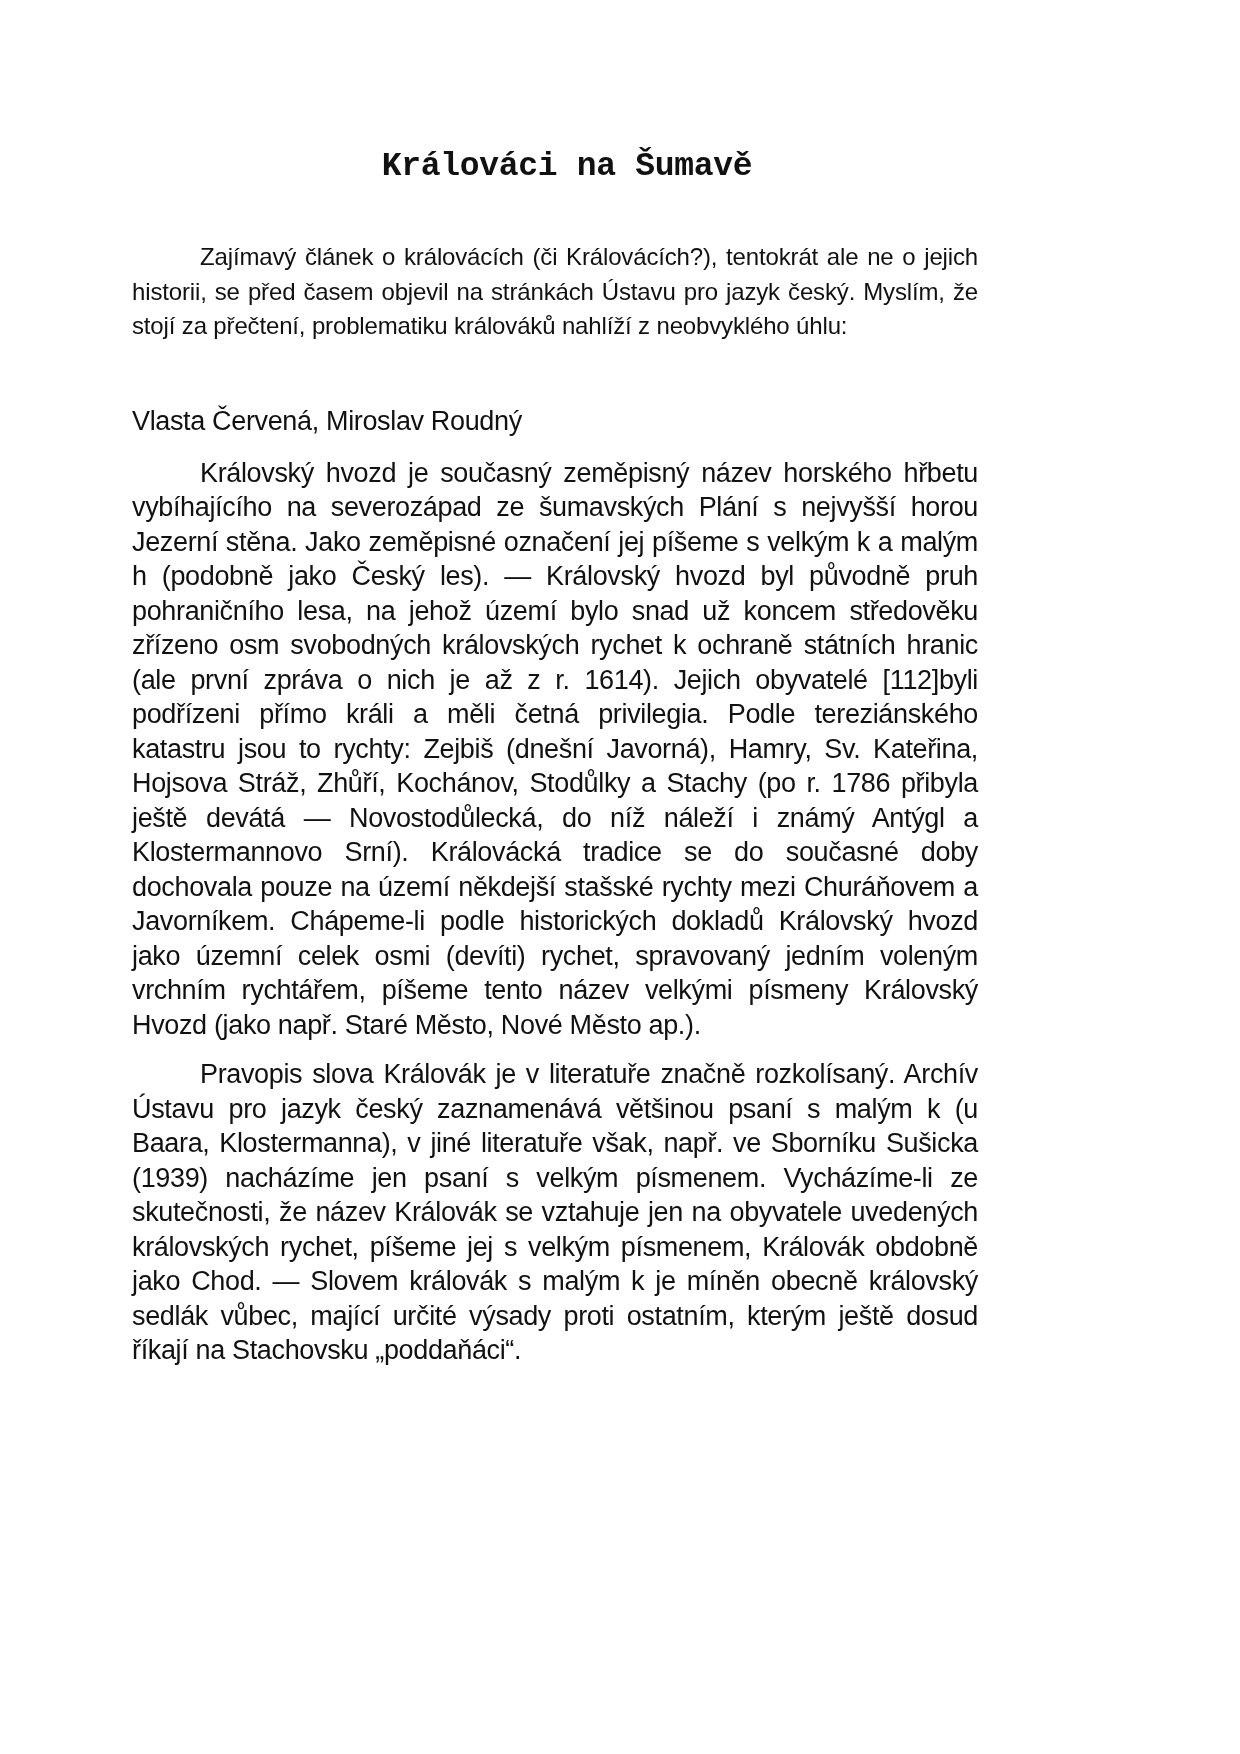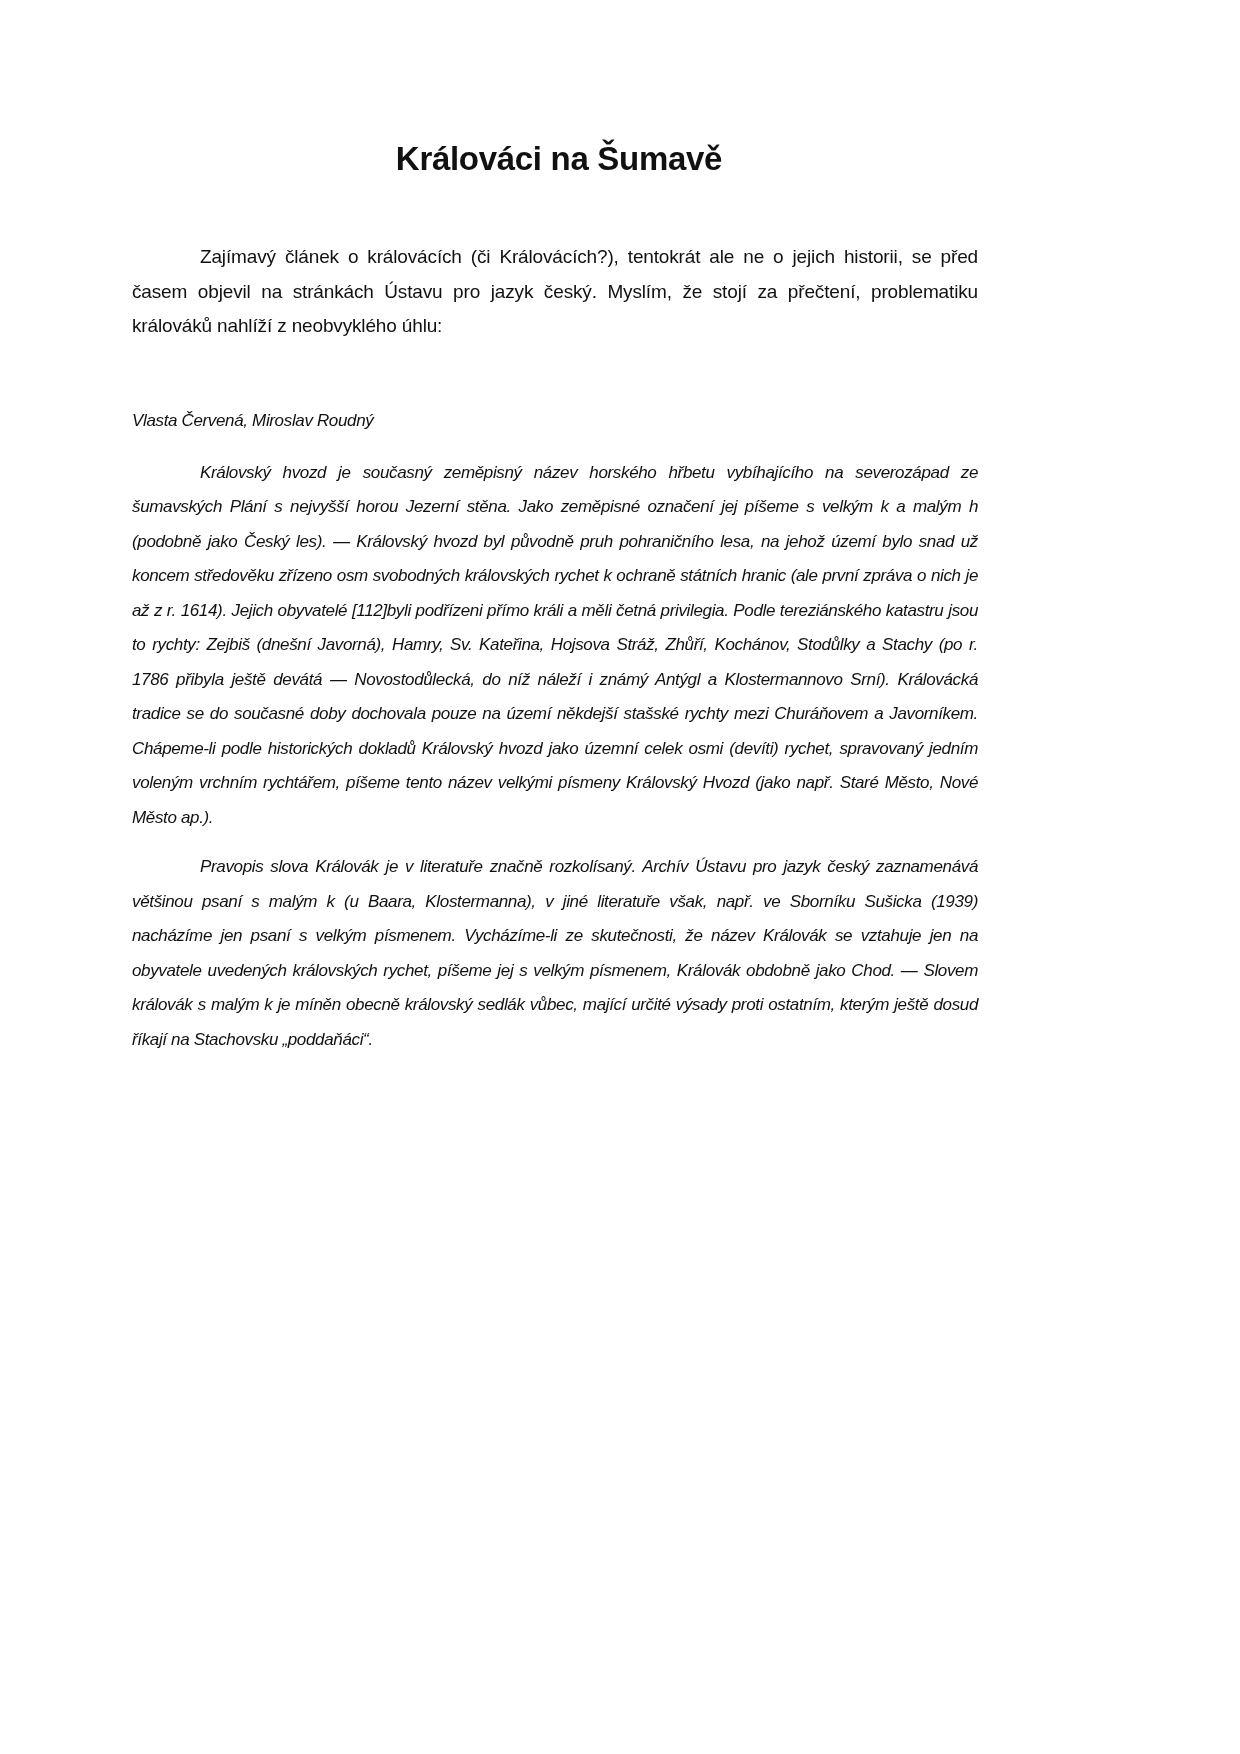--- a/index.html
+++ b/index.html
@@ -19,41 +19,41 @@
     }
     .title {
       position: absolute;
       top: 136px;
       left: 0;
       width: 846px;
       text-align: center;
       font-size: 33px;
       font-weight: bold;
       letter-spacing: -0.3px;
-      margin: 4px;
+      margin: 12px;
+      font-family: Liberation Mono, monospace;
     }
     .intro {
       position: absolute;
       top: 240px;
       left: 0;
       width: 846px;
-      font-size: 19px;
+      font-size: 24px;
       line-height: 34.5px;
       text-align: justify;
       text-indent: 68px;
       margin: 0;
       letter-spacing: -0.15px;
     }
     .article {
       position: absolute;
       top: 404px;
       left: 0;
       width: 846px;
-      font-style: italic;
-      font-size: 17px;
+      font-size: 27px;
       line-height: 34.5px;
       letter-spacing: -0.35px;
     }
     .author {
       margin: 0 0 17px 0;
       text-align: left;
     }
     .para {
       margin: 0 0 15px 0;
       text-align: justify;

